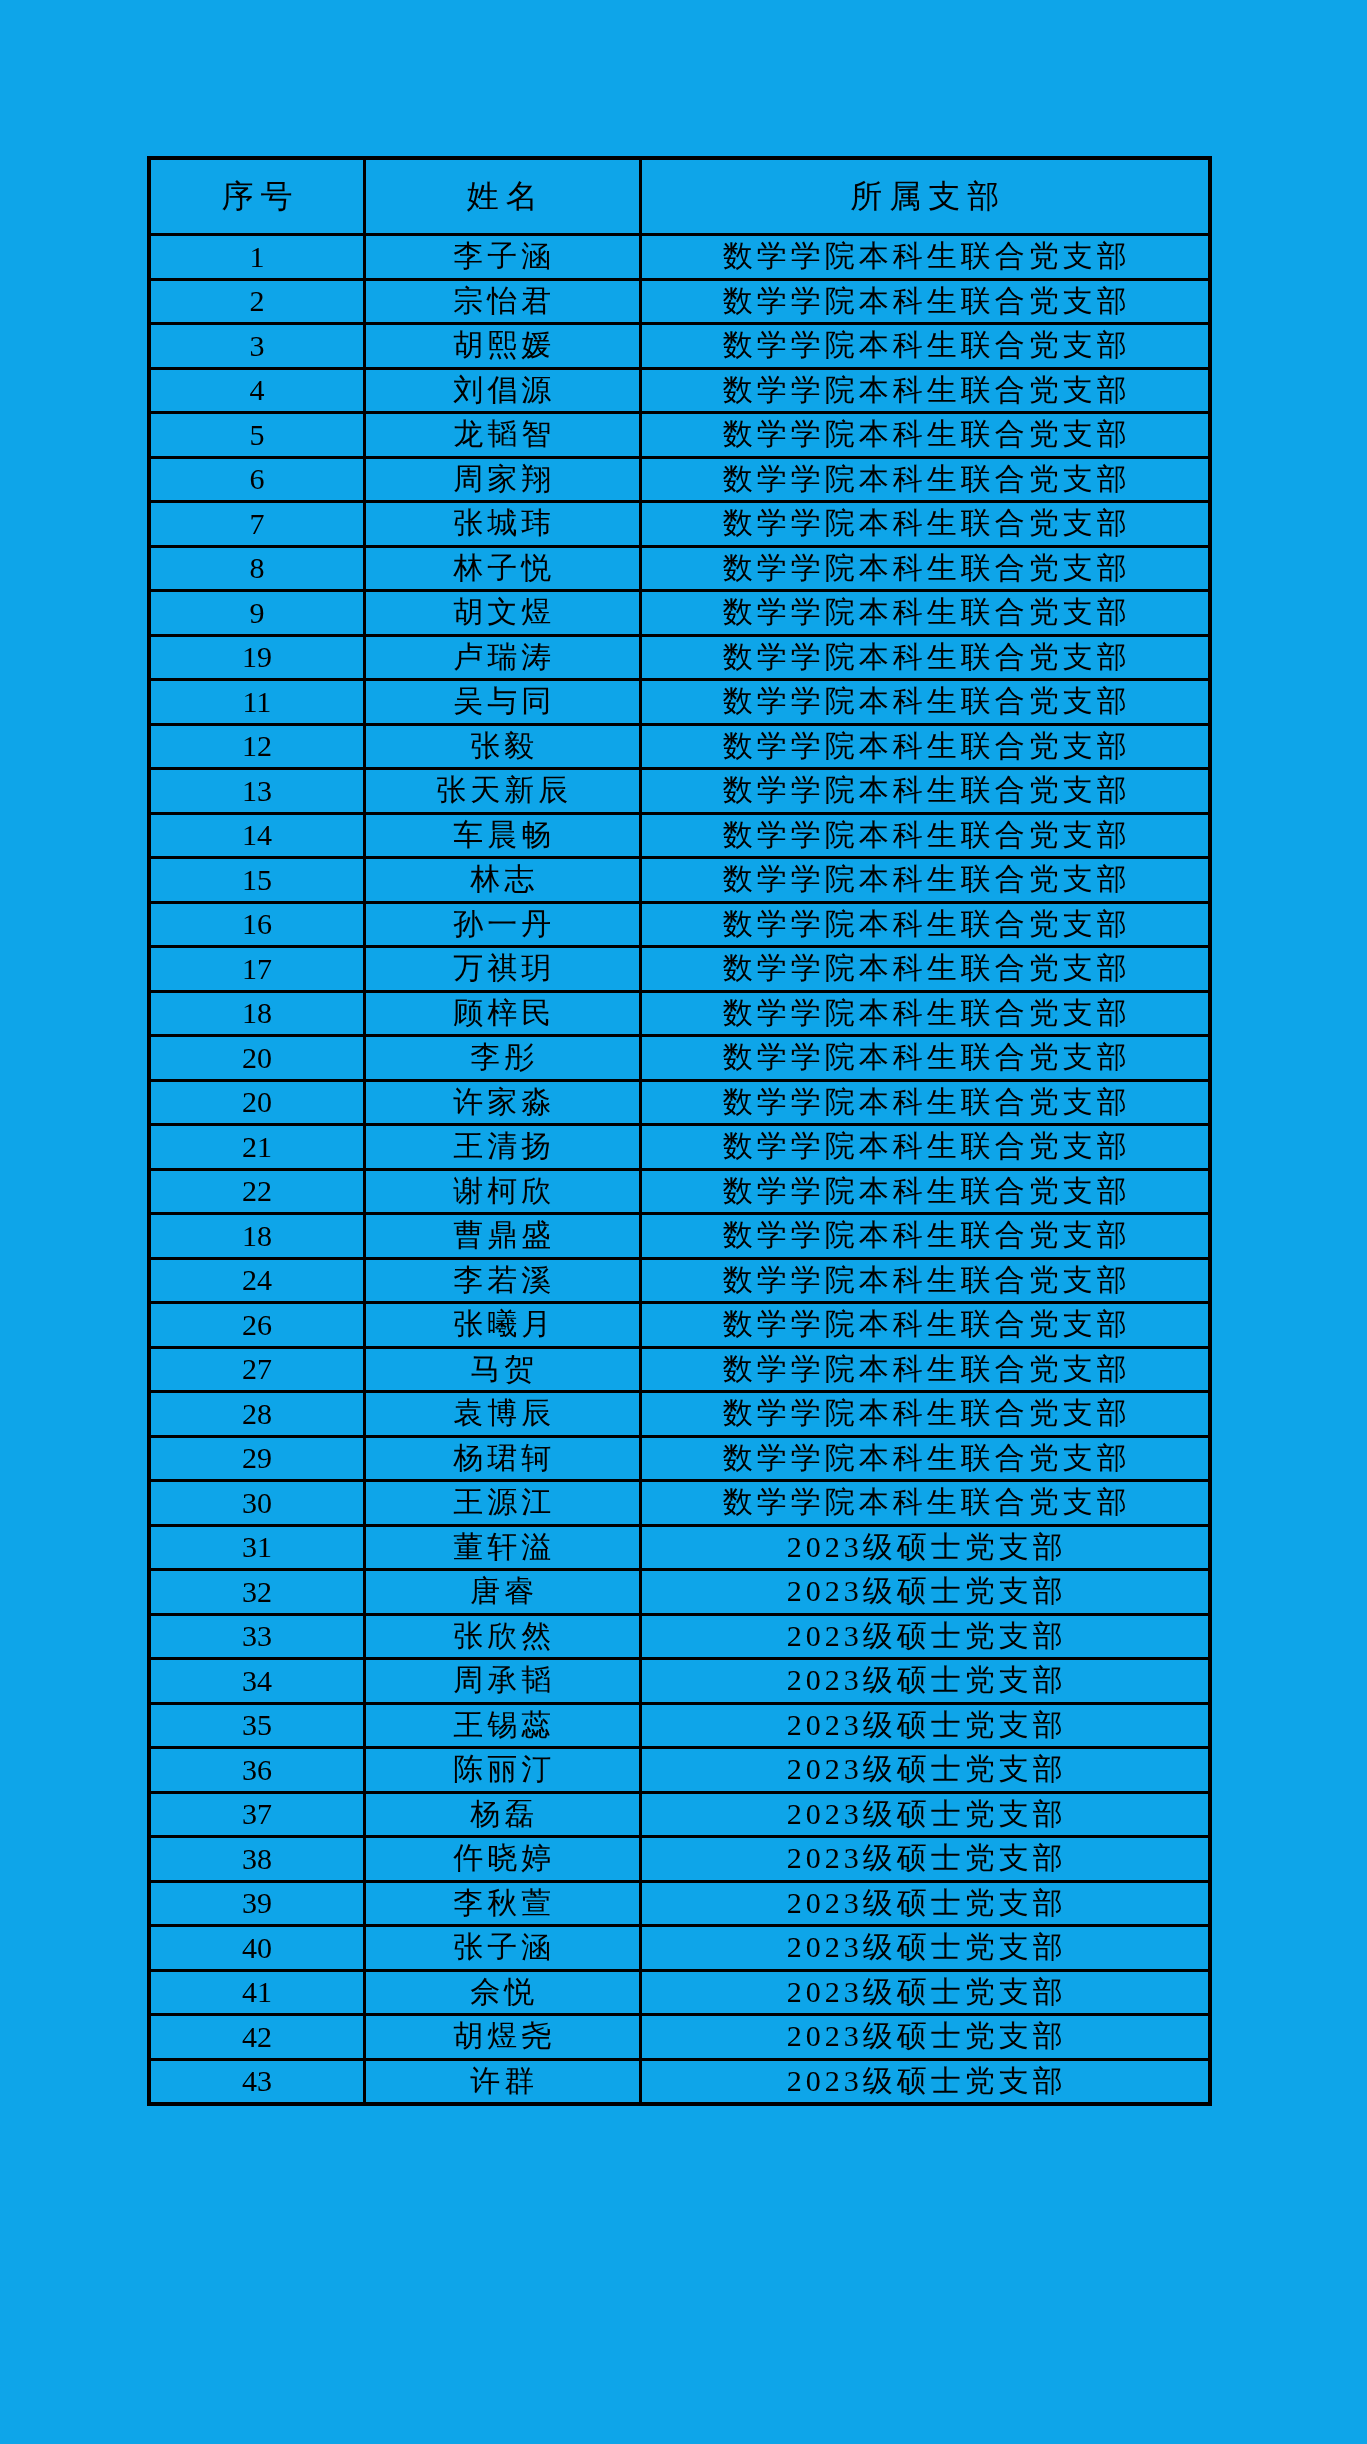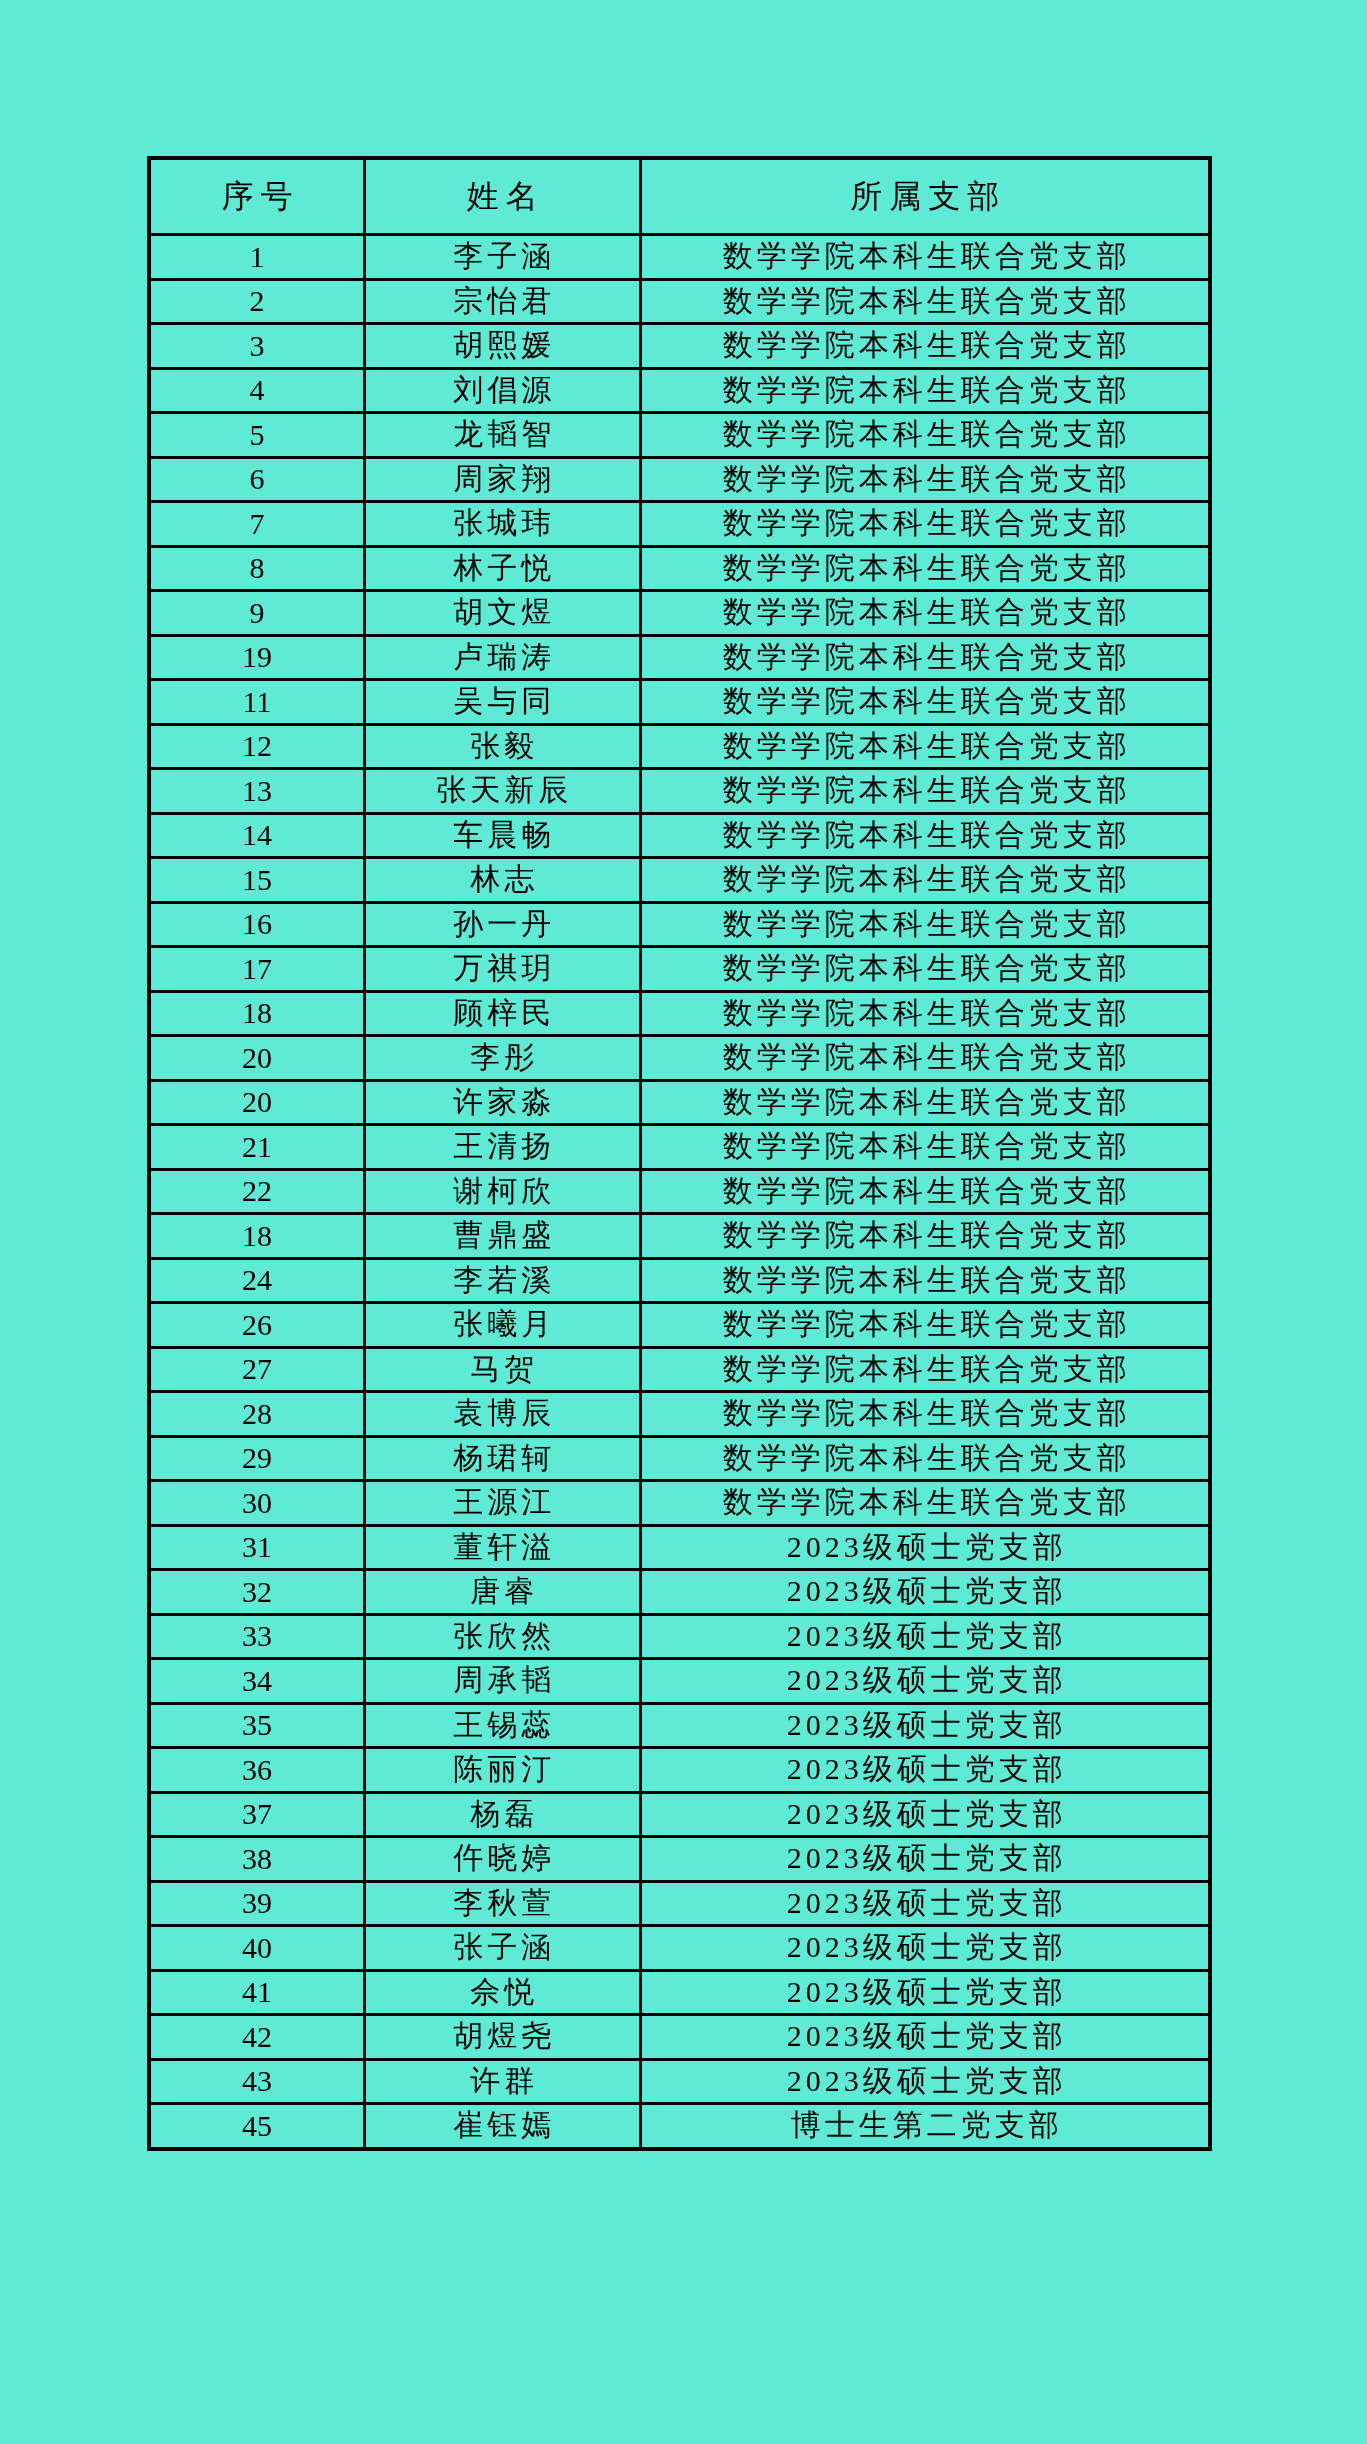--- a/index.html
+++ b/index.html
@@ -12,21 +12,21 @@
     background: #ffffff;
     position: relative;
     font-family: "Liberation Serif", "DejaVu Serif", serif;
     color: #000000;
   }
   .page {
     position: absolute;
     left: 0; top: 0;
     width: 1367px;
     height: 2444px;
-    background: #5eead4;
+    background: #0ea5e9;
   }
   table.roster {
     position: absolute;
     left: 147px;
     top: 156px;
     width: 1065px;
     border-collapse: collapse;
     table-layout: fixed;
     border: 4px solid #000000;
   }
@@ -282,20 +282,15 @@
         <tr>
     <td class="cell-index">42</td>
     <td class="cell-name">胡煜尧</td>
     <td class="cell-branch">2023级硕士党支部</td>
   </tr>
         <tr>
     <td class="cell-index">43</td>
     <td class="cell-name">许群</td>
     <td class="cell-branch">2023级硕士党支部</td>
   </tr>
-        <tr>
-    <td class="cell-index">45</td>
-    <td class="cell-name">崔钰嫣</td>
-    <td class="cell-branch">博士生第二党支部</td>
-  </tr>
       </tbody>
   </table>
 </div>
 
 </body></html>

